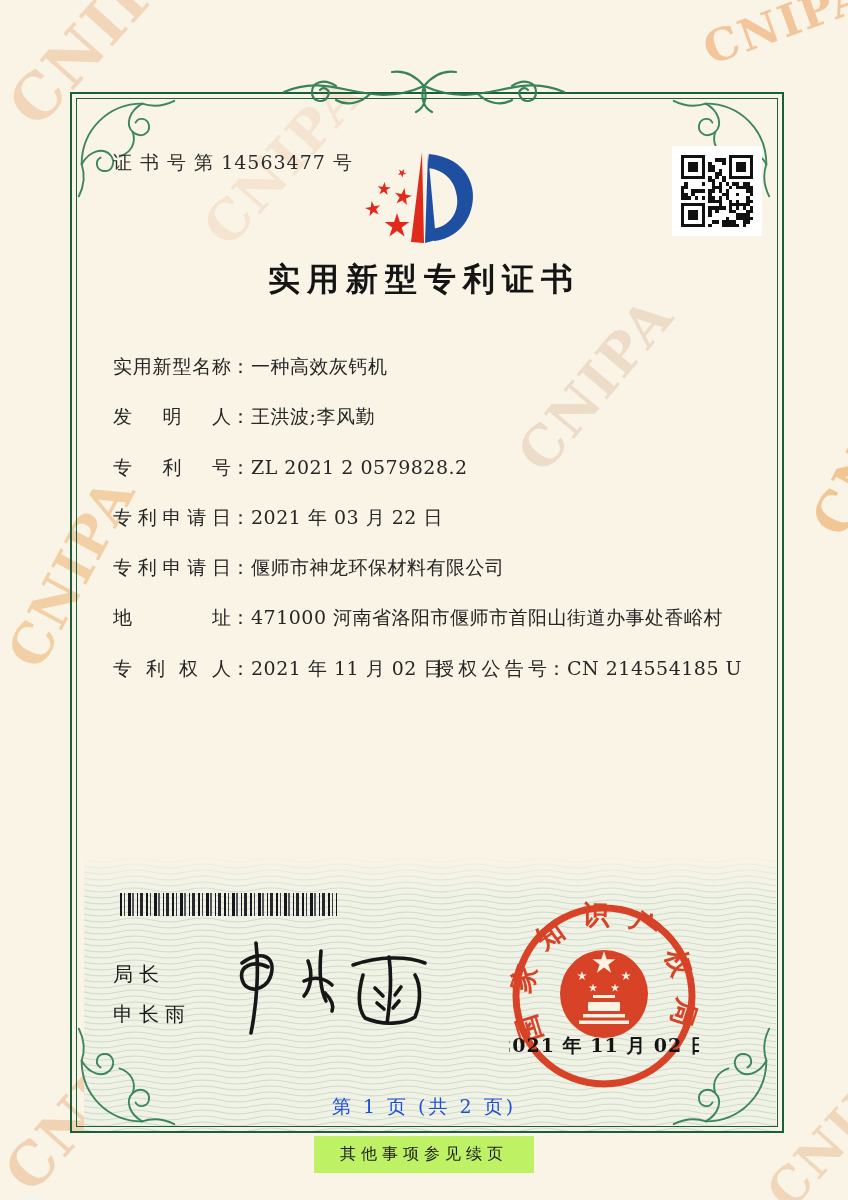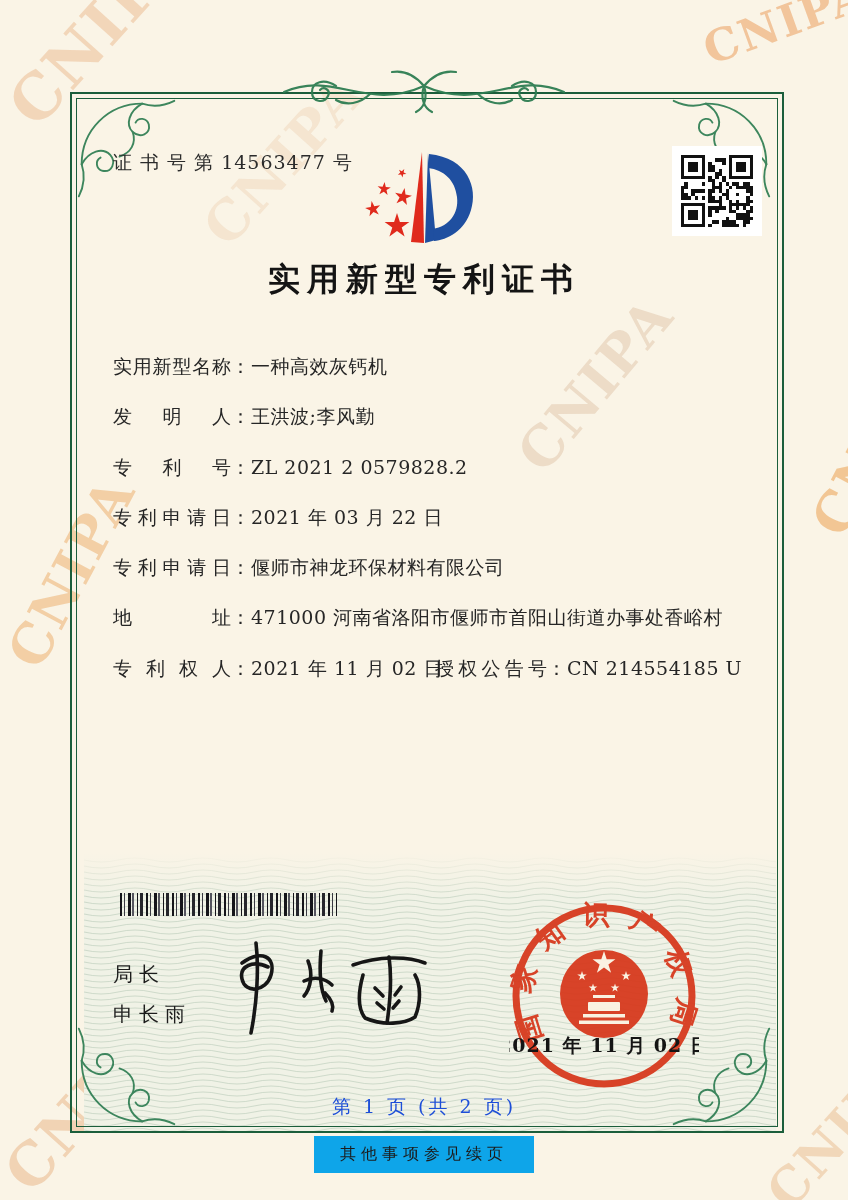--- a/index.html
+++ b/index.html
@@ -60,21 +60,21 @@
 
   .signer-title { position:absolute; left:113px; top:961px; font-size:20px; color:#1c1c1c; letter-spacing:6px; }
   .signer-name  { position:absolute; left:113px; top:1001px; font-size:20px; color:#1c1c1c; letter-spacing:6px; }
   .signature { position:absolute; left:212px; top:933px; width:235px; height:108px; }
 
   .seal { position:absolute; left:509px; top:901px; width:190px; height:190px; }
 
   .page-number { position:absolute; left:0; top:1094px; width:100%; text-align:center;
                  font-size:19px; color:#1d4ed8; letter-spacing:3px; }
   .continuation { position:absolute; left:0; top:1136px; width:100%; text-align:center; }
-  .continuation span { display:inline-block; background:#0ea5e9; padding:8px 26px;
+  .continuation span { display:inline-block; background:#bef264; padding:8px 26px;
                        font-size:16px; color:#1c1c1c; letter-spacing:5px; }
 </style>
 </head>
 <body>
 
 <div class="page">
 
   <div class="wm" style="left:-18px; top:-8px; font-size:62px; color:rgba(232,178,130,0.45); transform:rotate(-48deg);">CNIPA</div>
   <div class="wm" style="left:700px; top:-4px; font-size:44px; color:rgba(233,150,80,0.5); transform:rotate(-20deg);">CNIPA</div>
   <div class="wm" style="left:180px; top:128px; font-size:54px; color:rgba(240,214,185,0.5); transform:rotate(-48deg);">CNIPA</div>

